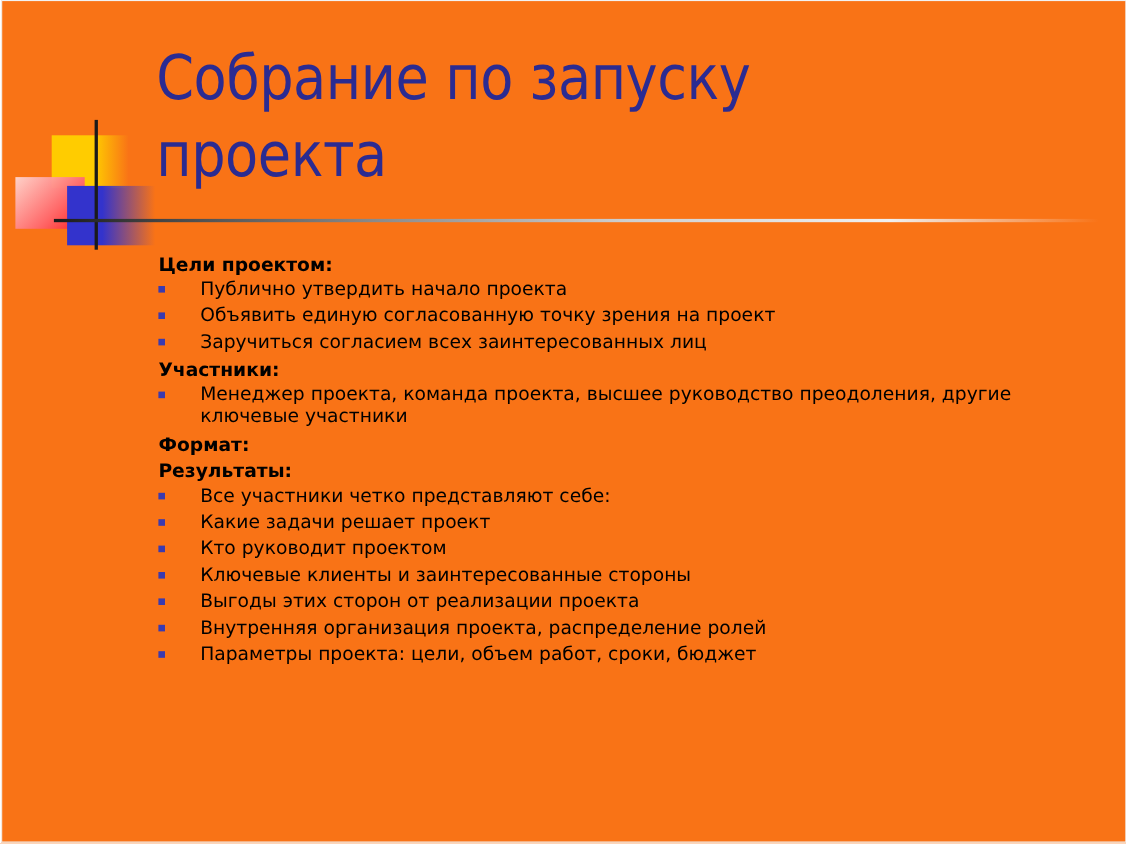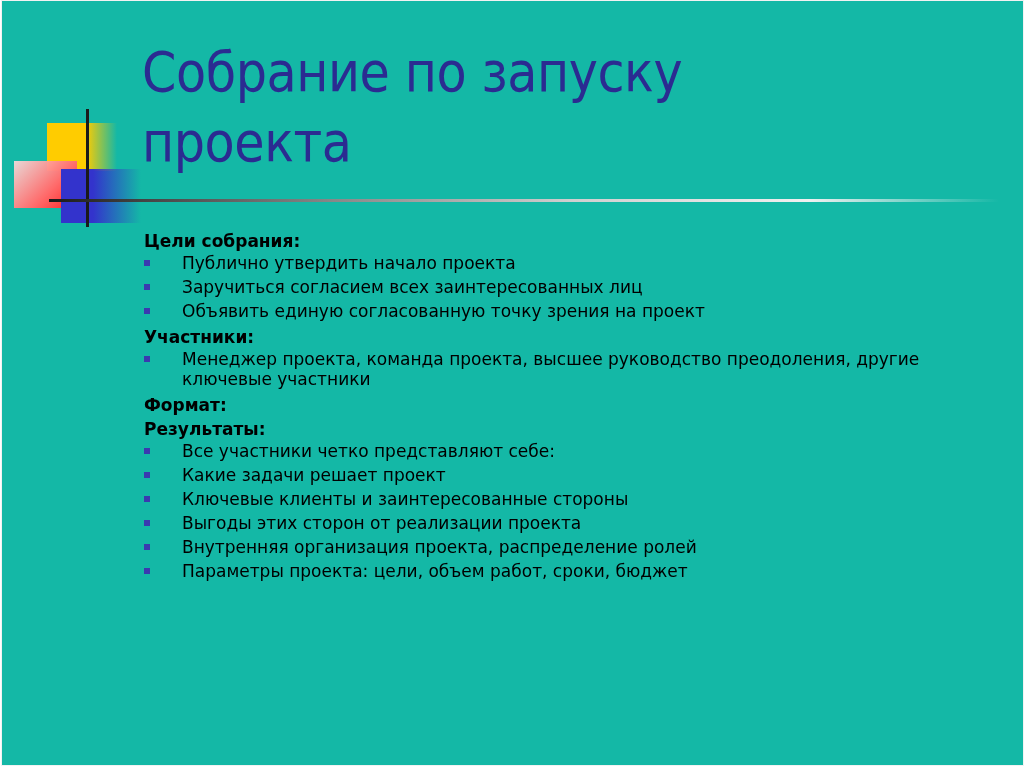--- a/index.html
+++ b/index.html
@@ -5,21 +5,21 @@
     html, body { margin: 0; padding: 0; }
     body {
       width: 1024px; height: 767px; overflow: hidden;
       background: #ffffff;
       position: relative;
       font-family: "DejaVu Sans", sans-serif;
     }
     .slide {
       position: absolute; left: 1px; top: 0; width: 1021px; height: 764px;
       border: 1px solid #f2f2f2;
-      background: #14b8a6;
+      background: #f97316;
     }
     .deco { position: absolute; }
     .yellow {
       left: 45px; top: 122px; width: 70px; height: 48px;
       background: linear-gradient(to right, #ffcc00 0%, #ffcc00 55%, rgba(255,204,0,0) 100%);
     }
     .red {
       left: 12px; top: 160px; width: 63px; height: 47px;
       background: linear-gradient(135deg, rgba(255,220,220,0.9) 0%, #ff6a6a 60%, #ff2020 100%);
     }
@@ -69,32 +69,32 @@
   <div class="deco vline"></div>
   <div class="deco hline"></div>
 
   <h1 class="title">
     <span>Собрание по запуску</span><br>
     <span>проекта</span>
   </h1>
 
   <div class="content">
 
-    <div class="heading">Цели собрания:</div>
+    <div class="heading">Цели проектом:</div>
     <div class="item">
         <span class="bullet"></span>
         <span class="text">Публично утвердить начало проекта</span>
       </div>
     <div class="item">
         <span class="bullet"></span>
-        <span class="text">Заручиться согласием всех заинтересованных лиц</span>
+        <span class="text">Объявить единую согласованную точку зрения на проект</span>
       </div>
     <div class="item">
         <span class="bullet"></span>
-        <span class="text">Объявить единую согласованную точку зрения на проект</span>
+        <span class="text">Заручиться согласием всех заинтересованных лиц</span>
       </div>
 
     <div class="heading">Участники:</div>
     <div class="item">
         <span class="bullet"></span>
         <span class="text">Менеджер проекта, команда проекта, высшее руководство преодоления, другие ключевые участники</span>
       </div>
 
     <div class="heading">Формат:</div>
 
@@ -102,20 +102,24 @@
     <div class="item">
         <span class="bullet"></span>
         <span class="text">Все участники четко представляют себе:</span>
       </div>
     <div class="item">
         <span class="bullet"></span>
         <span class="text">Какие задачи решает проект</span>
       </div>
     <div class="item">
         <span class="bullet"></span>
+        <span class="text">Кто руководит проектом</span>
+      </div>
+    <div class="item">
+        <span class="bullet"></span>
         <span class="text">Ключевые клиенты и заинтересованные стороны</span>
       </div>
     <div class="item">
         <span class="bullet"></span>
         <span class="text">Выгоды этих сторон от реализации проекта</span>
       </div>
     <div class="item">
         <span class="bullet"></span>
         <span class="text">Внутренняя организация проекта, распределение ролей</span>
       </div>

